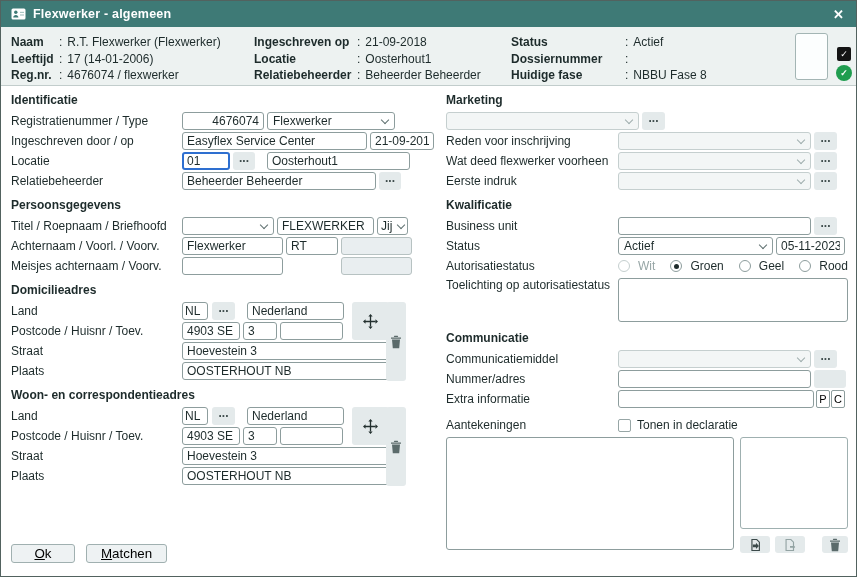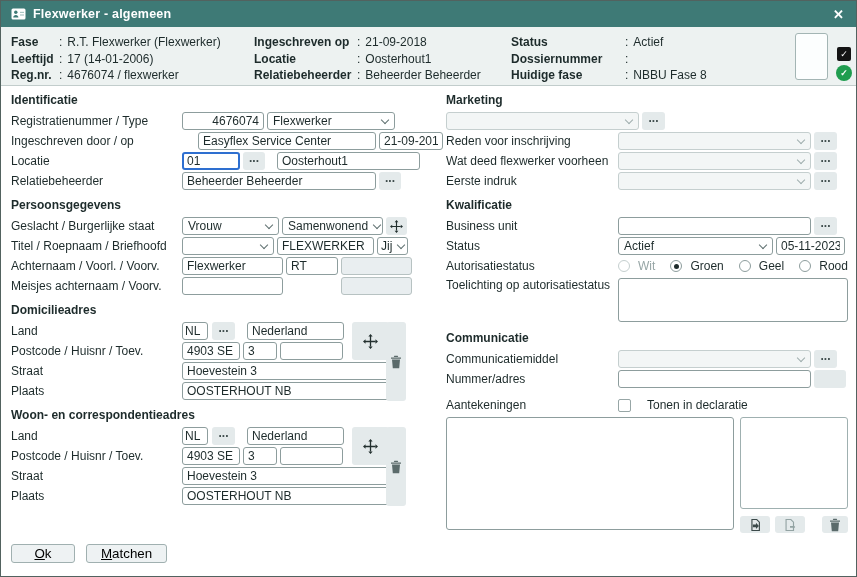--- a/index.html
+++ b/index.html
@@ -82,21 +82,21 @@
           <rect x="9" y="6.4" width="4" height="1.2" fill="#a9c6c3"></rect>
         </svg>
     </span>
     <span class="title">Flexwerker - algemeen</span>
     <span class="close-x">✕</span>
   </div>
 
   <div class="infobar">
     <div class="icol icol-1">
       <div class="irow">
-          <span class="ilabel">Fase</span>
+          <span class="ilabel">Naam</span>
           <span class="icolon">:</span>
           <span>R.T. Flexwerker (Flexwerker)</span>
         </div>
       <div class="irow">
           <span class="ilabel">Leeftijd</span>
           <span class="icolon">:</span>
           <span>17 (14-01-2006)</span>
         </div>
       <div class="irow">
           <span class="ilabel">Reg.nr.</span>
@@ -152,56 +152,38 @@
         <div class="frow">
           <span class="flabel">Registratienummer / Type</span>
           <input class="inp ta-r" style="width: 82px;" value="4676074">
           <div class="sel" style="width:128px">
               <span>Flexwerker</span>
               <span class="chev"></span>
             </div>
         </div>
         <div class="frow">
           <span class="flabel">Ingeschreven door / op</span>
-          <input class="inp" style="width: 185px; margin-left: 16px;" value="Easyflex Service Center">
+          <input class="inp" style="width: 185px;" value="Easyflex Service Center">
           <input class="inp" style="width: 64px;" value="21-09-2018">
         </div>
         <div class="frow">
           <span class="flabel">Locatie</span>
-          <input class="inp focused" style="width: 58px;" value="01">
+          <input class="inp focused" style="width: 48px;" value="01">
           <button class="dots-btn">...</button>
           <input class="inp" style="width: 143px; margin-left: 9px;" value="Oosterhout1">
         </div>
         <div class="frow">
           <span class="flabel">Relatiebeheerder</span>
           <input class="inp" style="width: 194px;" value="Beheerder Beheerder">
           <button class="dots-btn">...</button>
         </div>
       </div>
 
       <div>
         <div class="sec-title">Persoonsgegevens</div>
-        <div class="frow">
-          <span class="flabel">Geslacht / Burgerlijke staat</span>
-          <div class="sel" style="width:97px">
-              <span>Vrouw</span>
-              <span class="chev"></span>
-            </div>
-          <div class="sel" style="width:101px">
-              <span>Samenwonend</span>
-              <span class="chev"></span>
-            </div>
-          <button class="sq-btn" style="width:21px">
-              <span style="display:flex">
-                <svg width="13" height="13" viewBox="0 0 16 16">
-                  <path fill="#23302f" d="M8 0l2.3 2.7H5.7zM8 16l2.3-2.7H5.7zM0 8l2.7-2.3v4.6zM16 8l-2.7-2.3v4.6zM7.3 2.5h1.4v11H7.3zM2.5 7.3h11v1.4h-11z"></path>
-                </svg>
-              </span>
-            </button>
-        </div>
         <div class="frow">
           <span class="flabel">Titel / Roepnaam / Briefhoofd</span>
           <div class="sel" style="width:92px">
               <span></span>
               <span class="chev"></span>
             </div>
           <input class="inp" style="width: 97px;" value="FLEXWERKER">
           <div class="sel" style="width:31px;padding:0 3px">
               <span>Jij</span>
               <span class="chev"></span>
@@ -390,27 +372,33 @@
               <span></span>
               <span class="chev"></span>
             </div>
           <button class="dots-btn" style="width:23px">...</button>
         </div>
         <div class="frow">
           <span class="flabel-r">Nummer/adres</span>
           <input class="inp" style="width: 193px;" value="">
           <button class="sq-btn" style="width:32px"></button>
         </div>
+        <div class="frow">
+          <span class="flabel-r">Extra informatie</span>
+          <input class="inp" style="width: 196px; margin-right: 1px;" value="">
+          <button class="pc-btn">P</button>
+          <button class="pc-btn">C</button>
+        </div>
       </div>
 
       <div>
         <div class="frow" style="margin-top:6px">
           <span class="flabel-r">Aantekeningen</span>
           <span class="cb"></span>
-          <span style="margin-left:16px">Tonen in declaratie</span>
+          <span style="margin-left:6px">Tonen in declaratie</span>
         </div>
         <div style="display:flex;gap:6px;margin-top:2px">
           <textarea class="txa" style="width: 288px; height: 113px; flex: 0 0 auto;"></textarea>
           <div>
             <div class="notes-box"></div>
             <div class="tools">
               <button class="sq-btn tool-btn">
                   <span style="display:flex">
                     <svg width="14" height="14" viewBox="0 0 16 16">
                       <path fill="none" stroke="#3c4a4a" stroke-width="1.3" d="M4.5 1.7h5.5l3 3v9.6h-8.5z"></path>

